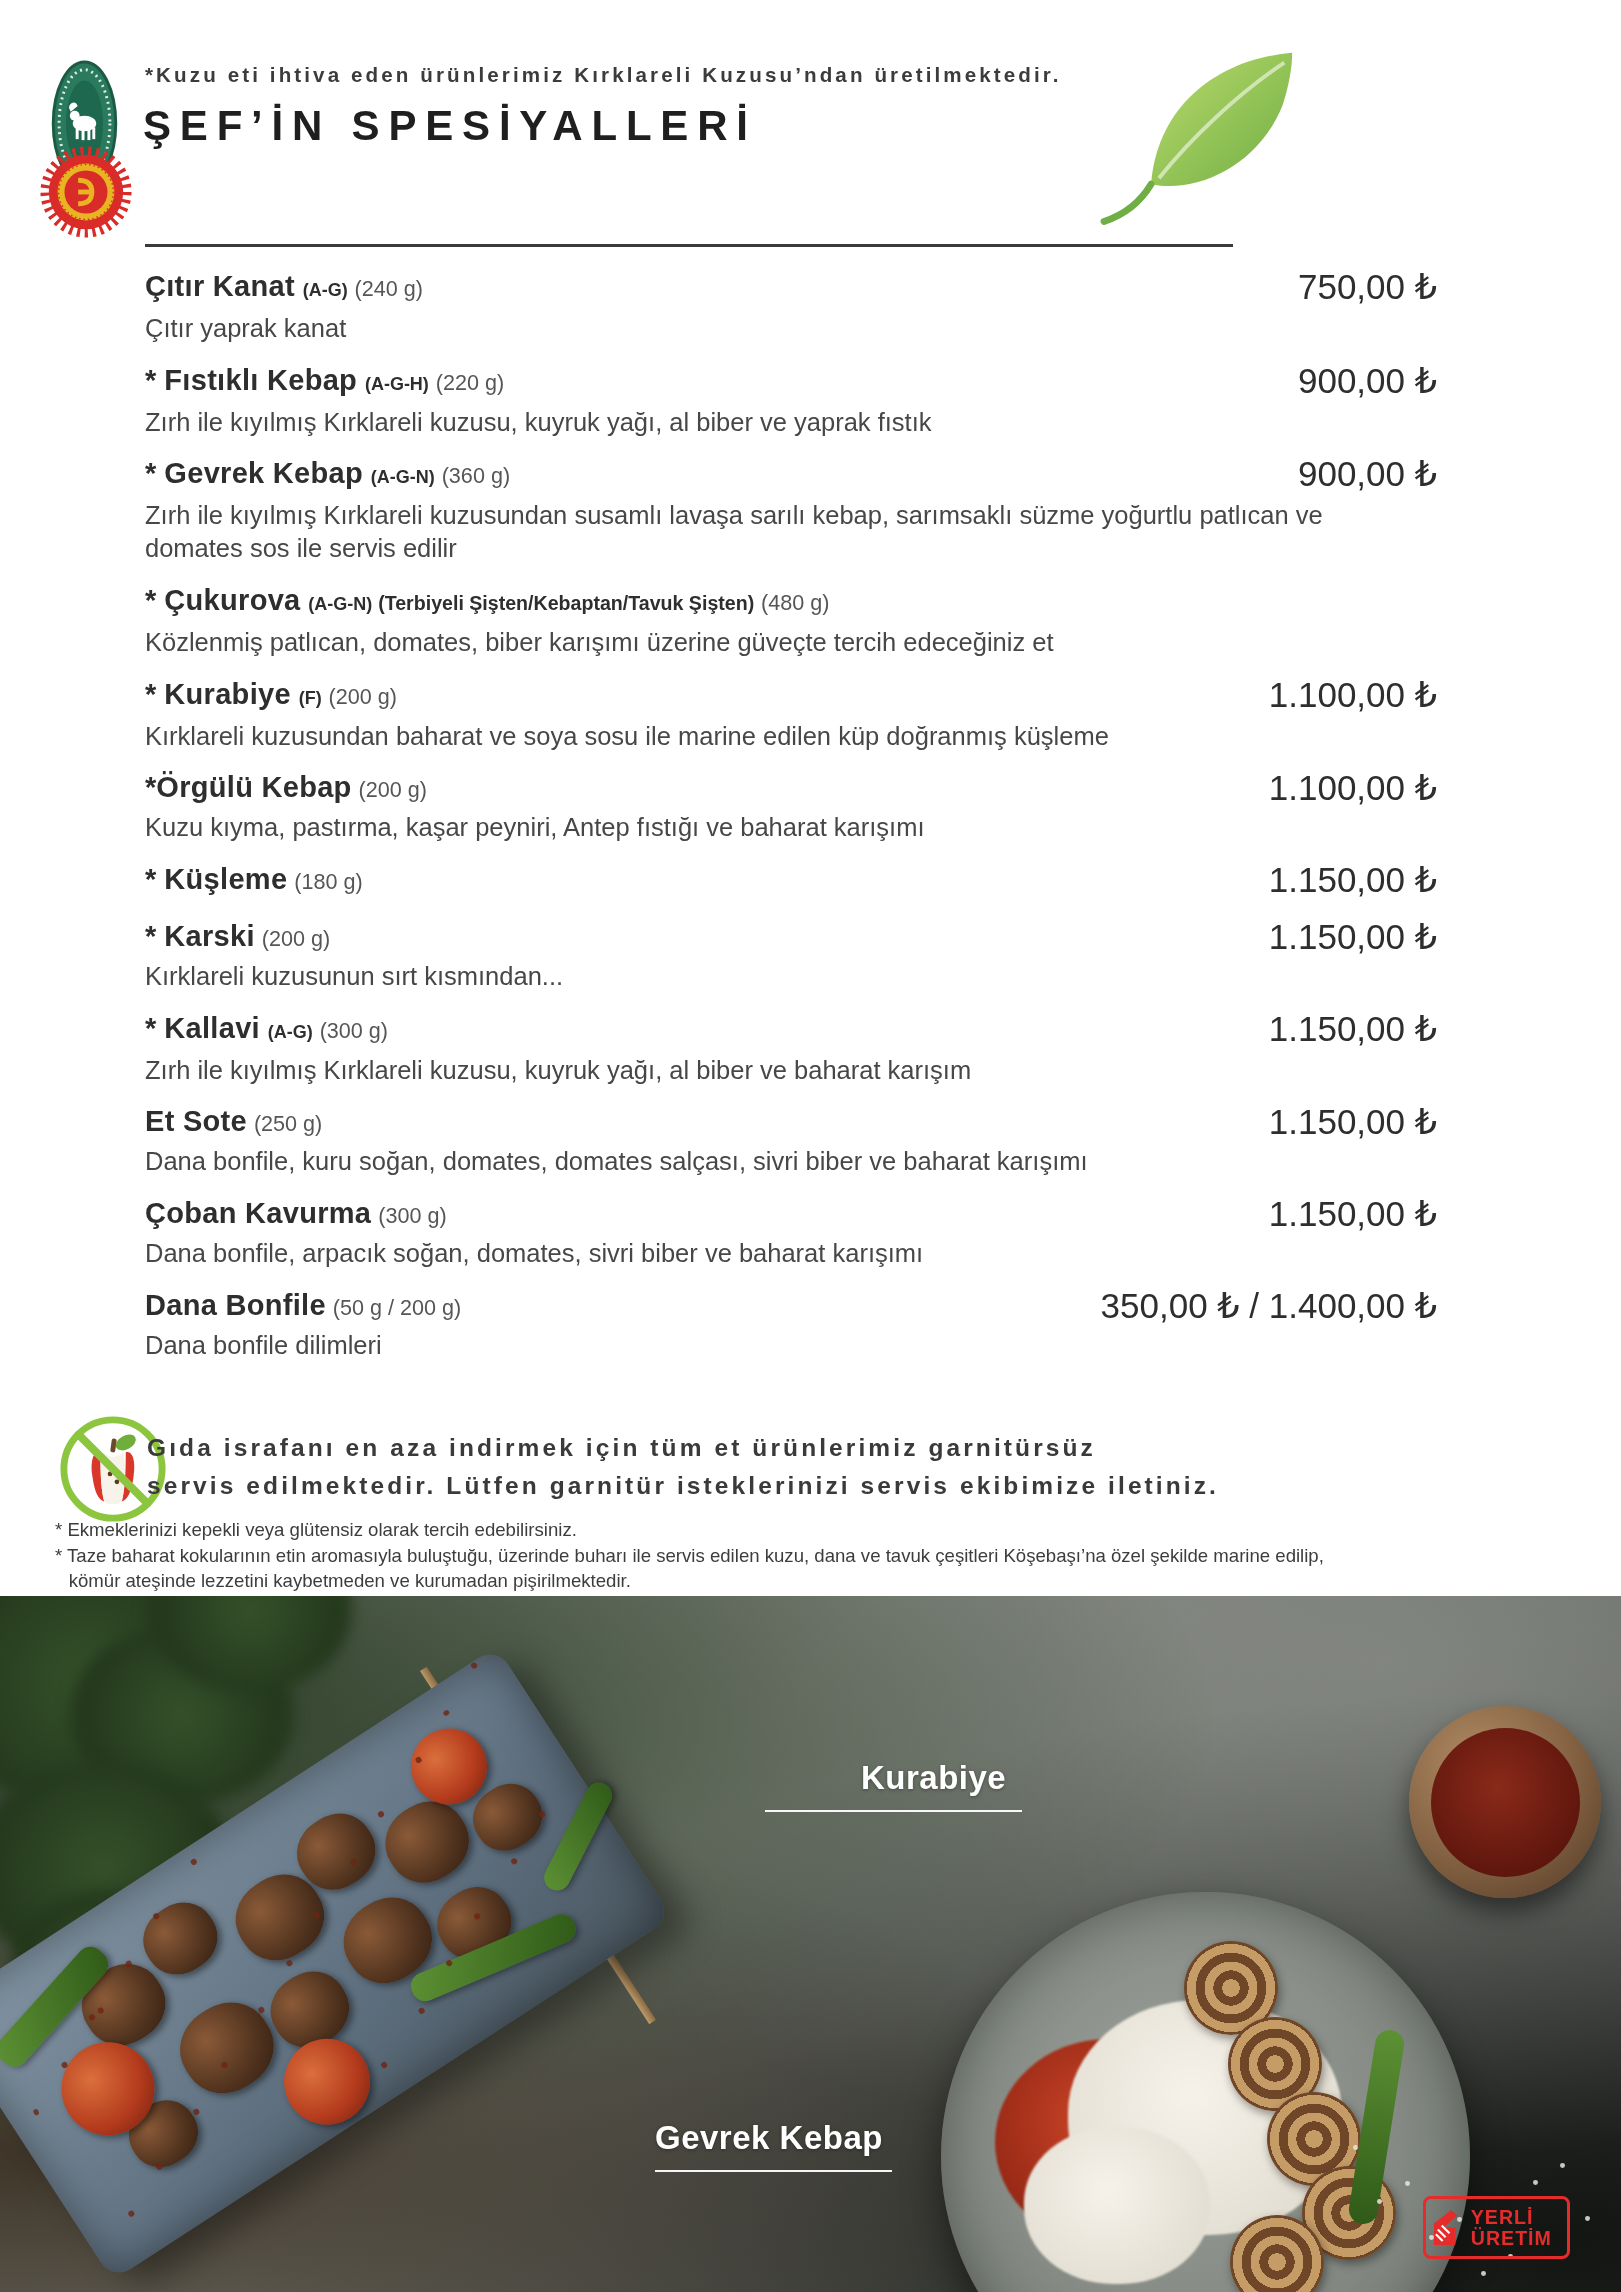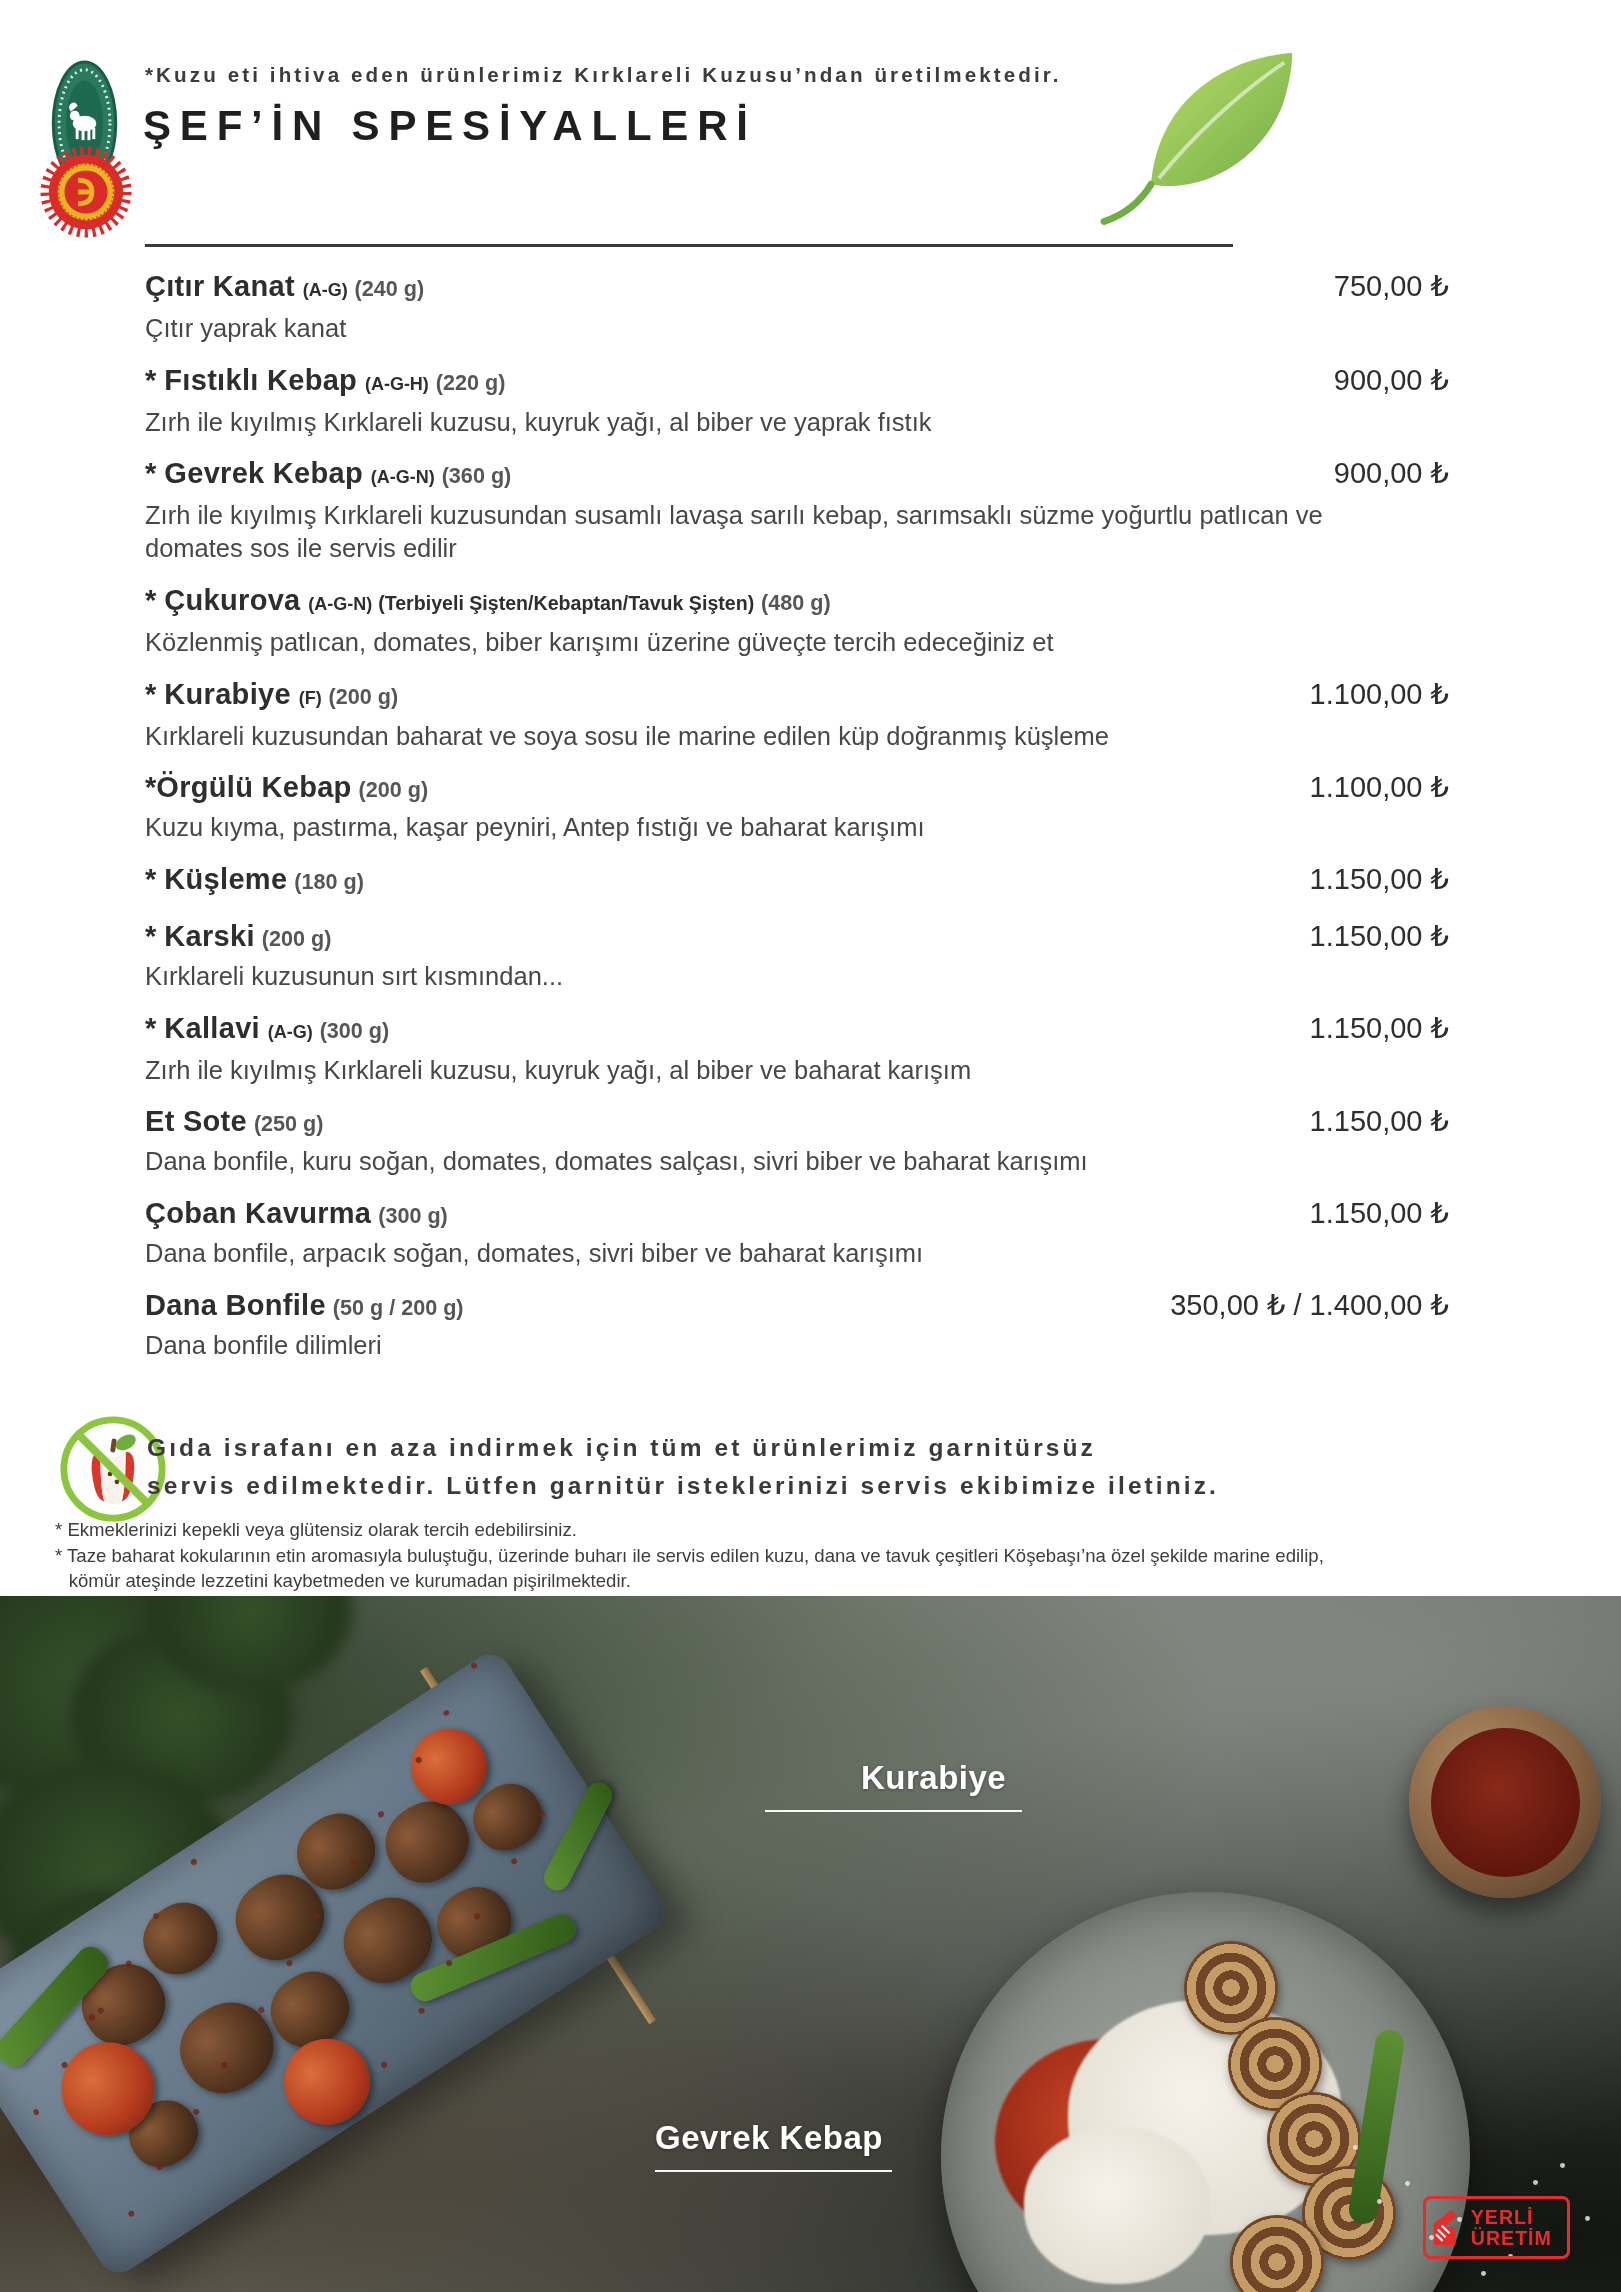--- a/index.html
+++ b/index.html
@@ -17,22 +17,22 @@
   .rule{position:absolute;left:145px;top:244px;width:1088px;height:2.9px;background:#3a3a3a;}
 
   
   .menu-list{position:absolute;left:145px;top:267px;width:1304px;}
   .menu-item{margin-bottom:15.7px;}
   .item-line{position:relative;font-size:29px;line-height:39px;color:#2e2e2e;white-space:nowrap;}
   .star{font-weight:bold;}
   .item-name{font-weight:bold;letter-spacing:0.3px;text-align:center;}
   .allergens{font-size:18px;font-weight:bold;margin-left:7.8px;color:#2e2e2e;}
   .variant{font-size:19.6px;font-weight:bold;margin-left:5.9px;color:#2e2e2e;}
-  .weight{font-size:21.6px;margin-left:6.9px;color:#565656;font-weight:bold;margin-top:40px;}
-  .price{position:absolute;right:0;top:0;font-size:29px;color:#2e2e2e;font-weight:normal;}
+  .weight{font-size:21.6px;margin-left:6.9px;color:#565656;font-weight:normal;margin-top:40px;}
+  .price{position:absolute;right:12px;top:0;font-size:35px;color:#2e2e2e;font-weight:normal;}
   .item-desc{font-size:25.5px;line-height:33px;color:#474747;max-width:1191px;margin-top:2px;}
 
   
   .no-waste{position:absolute;left:57px;top:1413px;}
   .waste-note{position:absolute;left:147px;top:1429px;font-size:24.5px;font-weight:bold;
               letter-spacing:3.1px;color:#3a3a3a;line-height:38px;}
   .footnotes{position:absolute;left:55px;top:1517px;font-size:18.6px;color:#3d3d3d;line-height:25.5px;}
   .footnotes .fn-indent{padding-left:13.7px;}
 
   

